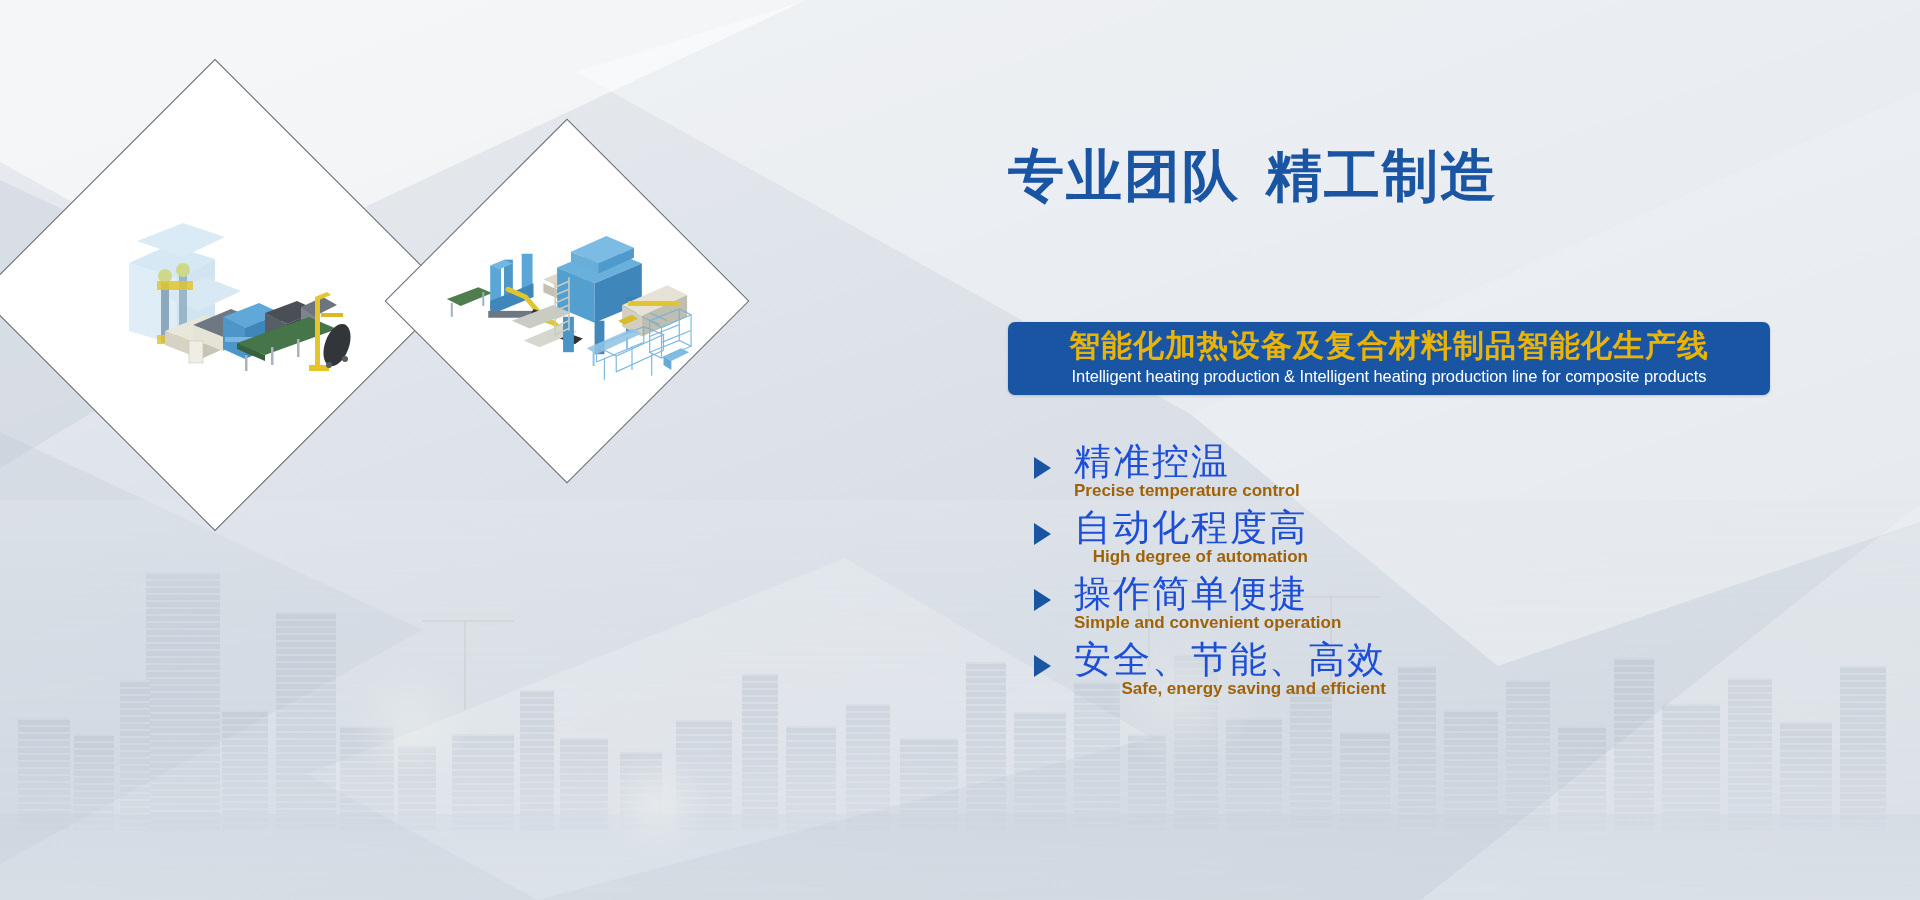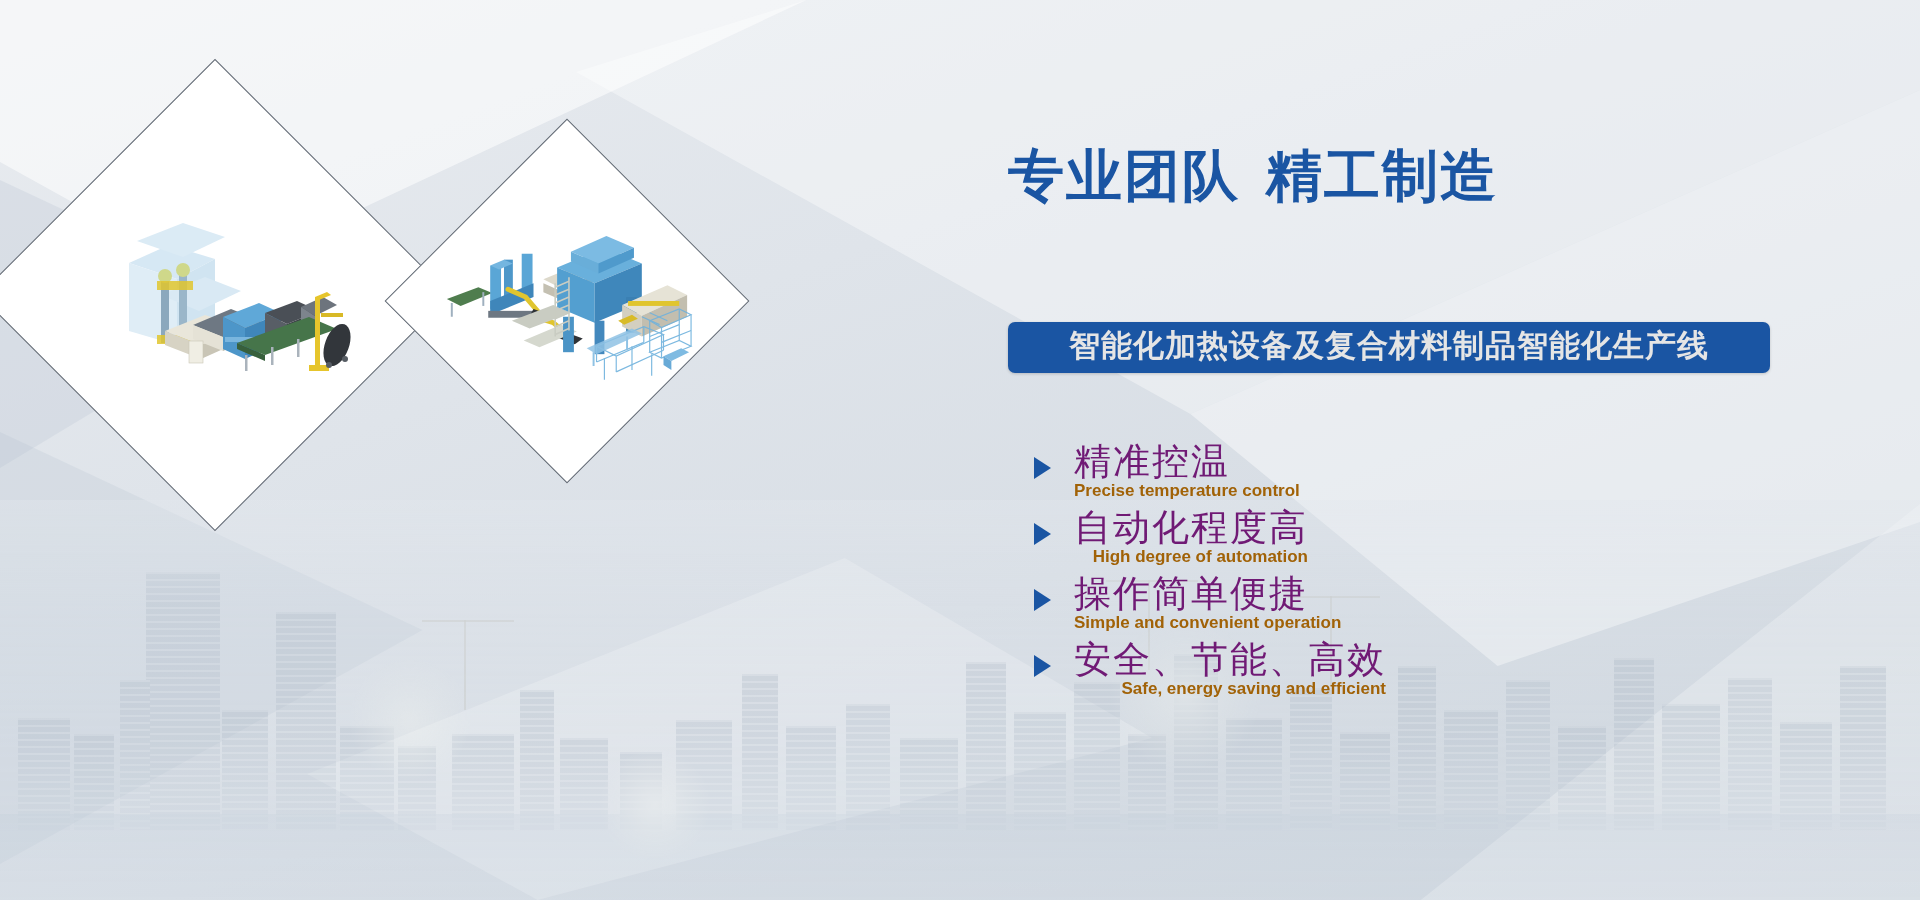--- a/index.html
+++ b/index.html
@@ -107,21 +107,21 @@
   }
   .headline .en .gap{ display:inline-block; width:18px; }
 
   .banner{
     position:absolute; left:0; top:322px;
     width:762px; padding:7px 14px 9px 14px;
     background:#1a55a3; border-radius:7px;
     box-shadow:0 1px 3px rgba(0,0,0,.18);
   }
   .banner .b-cn{
-    display:block; color:#e5e5e5; font-weight:bold;
+    display:block; color:#eab308; font-weight:bold;
     font-size:31px; letter-spacing:1px; line-height:1.12;
     text-align:center; white-space:nowrap;
   }
   .banner .b-en{
     display:block; color:#ffffff; font-size:16.5px;
     line-height:1.25; margin-top:2px; text-align:center;
     white-space:nowrap; letter-spacing:-.1px;
   }
 
   .features{ position:absolute; left:26px; top:442px; width:520px; }
@@ -131,21 +131,21 @@
     width:0; height:0;
     border-top:11px solid transparent;
     border-bottom:11px solid transparent;
     border-left:17px solid #1a55a3;
   }
   .feature .texts{
     position:absolute; left:40px; top:0;
     display:inline-block; text-align:right;
   }
   .feature .f-cn{
-    display:block; font-size:37px; color:#701a75;
+    display:block; font-size:37px; color:#1d4ed8;
     letter-spacing:2px; line-height:1.1; text-align:left;
     white-space:nowrap;
   }
   .feature .f-en{
     display:block; font-size:17px; color:#a16207;
     line-height:1.15; margin-top:-2px; white-space:nowrap;
     font-weight:600;
   }
 </style>
 </head>
@@ -341,20 +341,21 @@
   </div>
 
   <div id="content">
 
     <div class="headline">
       <span class="cn"><span>专业团队</span><span class="gap"></span><span>精工制造</span></span>
     </div>
 
     <div class="banner">
       <span class="b-cn">智能化加热设备及复合材料制品智能化生产线</span>
+      <span class="b-en">Intelligent heating production &amp; Intelligent heating production line for composite products</span>
     </div>
 
     <div class="features">
 
       <div class="feature">
         <span class="tri"></span>
         <span class="texts">
           <span class="f-cn">精准控温</span>
           <span class="f-en">Precise temperature control</span>
         </span>

